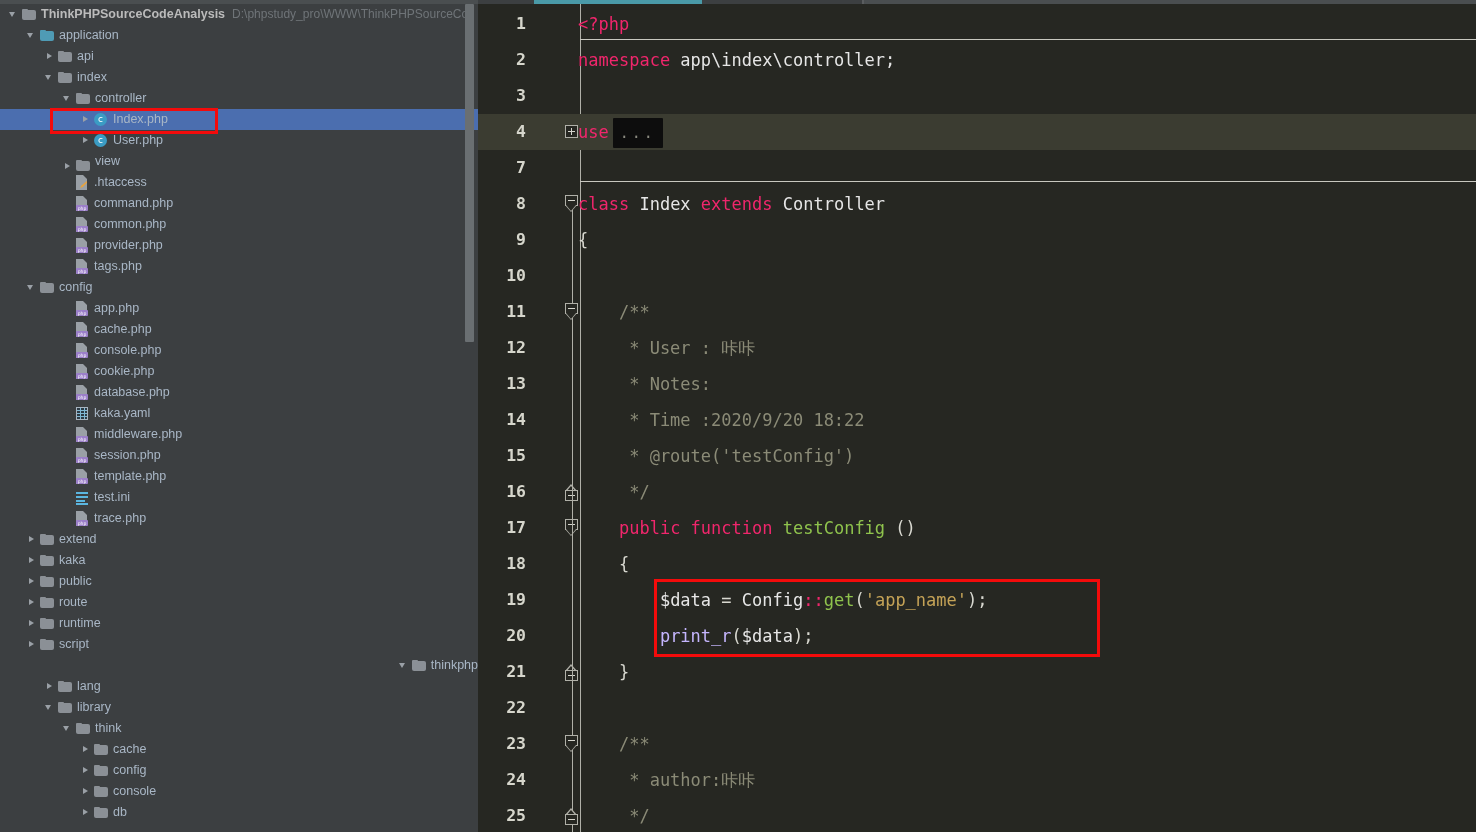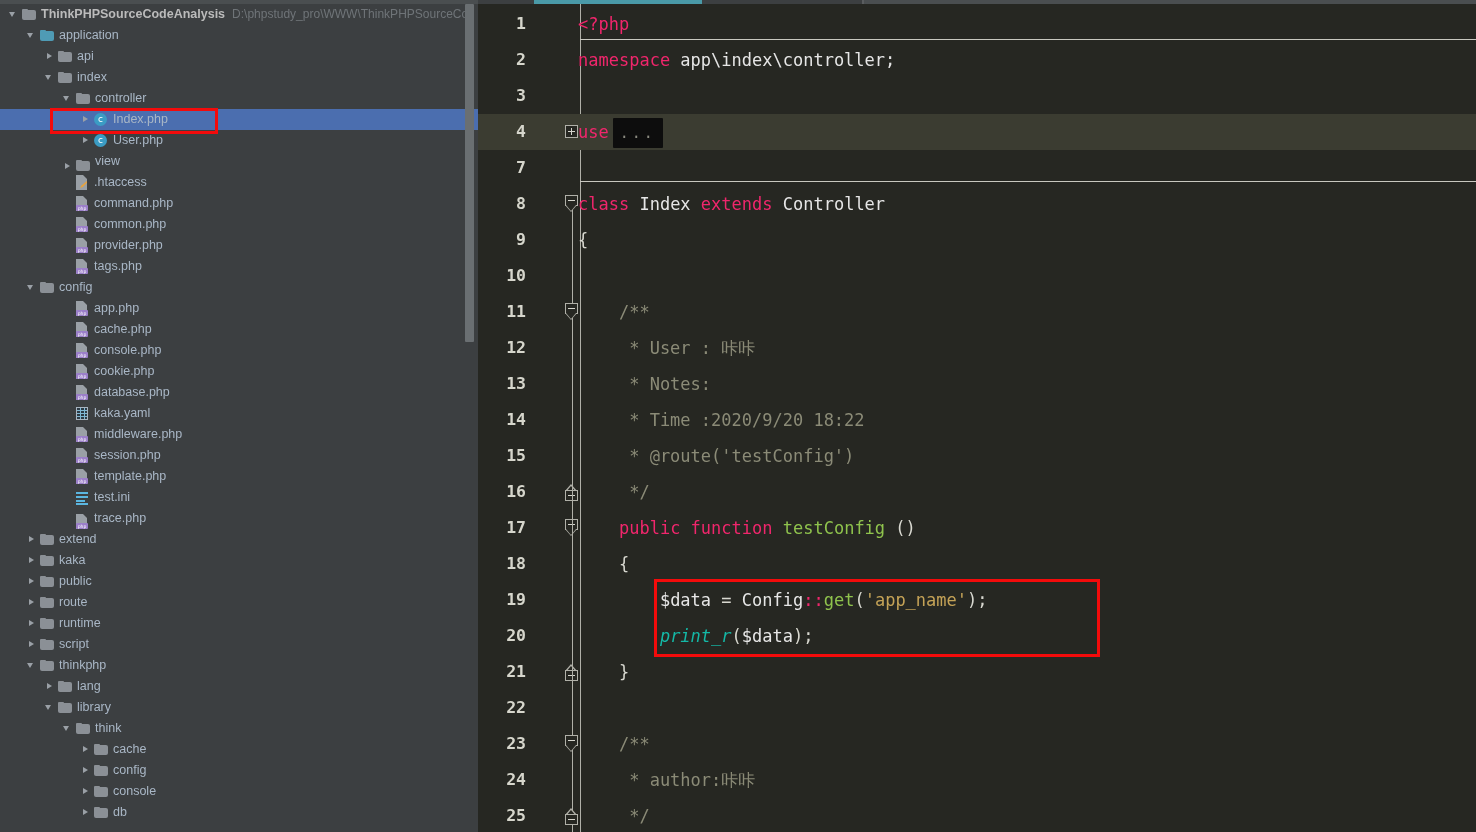--- a/index.html
+++ b/index.html
@@ -120,21 +120,21 @@
     font-family:"DejaVu Sans Mono","Liberation Mono",monospace;
   }
 
   
   .kw{color:#f0266c;}
   .ident{color:#e6e6e6;}
   .fn{color:#8fc34d;}
   .cmt{color:#8b8b77;}
   .str{color:#c5a357;}
   .var{color:#e6e6e6;}
-  .builtin{color:#14b8a6;font-style:italic;}
+  .builtin{color:#c4b5fd;}
   .punc{color:#d8d8d0;}
   .op{color:#d8d8d0;}
 
   
   .fold{position:absolute;left:86px;width:16px;height:36px;}
   .fold .plus{
     position:absolute;left:1px;top:11px;width:13px;height:13px;
     border:1px solid #b0b0a8;box-sizing:border-box;background:#262722;
   }
   .fold .plus::before{content:"";position:absolute;left:2px;top:5px;width:7px;height:1px;background:#d4d4cc;}
@@ -405,21 +405,21 @@
         <div class="row" style="padding-left: 62px;">
           <span class="arrow none"></span>
           <span class="ico ico-ini">
       <span class="l" style="top:1px;width:12px;"></span>
       <span class="l" style="top:5px;width:12px;"></span>
       <span class="l" style="top:9px;width:9px;"></span>
       <span class="l" style="top:12px;width:12px;"></span>
           </span>
           <span class="lbl">test.ini</span>
         </div>
-        <div class="row" style="padding-left: 62px; align-items: flex-end;">
+        <div class="row" style="padding-left: 62px;">
           <span class="arrow none"></span>
           <span class="ico ico-php">
             <span class="pg"></span>
             <span class="pc"></span>
             <span class="pt">php</span>
           </span>
           <span class="lbl">trace.php</span>
         </div>
         <div class="row" style="padding-left: 26px;">
           <span class="arrow right"></span>
@@ -462,21 +462,21 @@
           <span class="lbl">runtime</span>
         </div>
         <div class="row" style="padding-left: 26px;">
           <span class="arrow right"></span>
           <span class="ico ico-folder">
             <span class="f2"></span>
             <span class="f1"></span>
           </span>
           <span class="lbl">script</span>
         </div>
-        <div class="row" style="padding-left: 26px;">
+        <div class="row" style="padding-left: 26px; justify-content: flex-end;">
           <span class="arrow down"></span>
           <span class="ico ico-folder">
             <span class="f2"></span>
             <span class="f1"></span>
           </span>
           <span class="lbl">thinkphp</span>
         </div>
         <div class="row" style="padding-left: 44px;">
           <span class="arrow right"></span>
           <span class="ico ico-folder">

